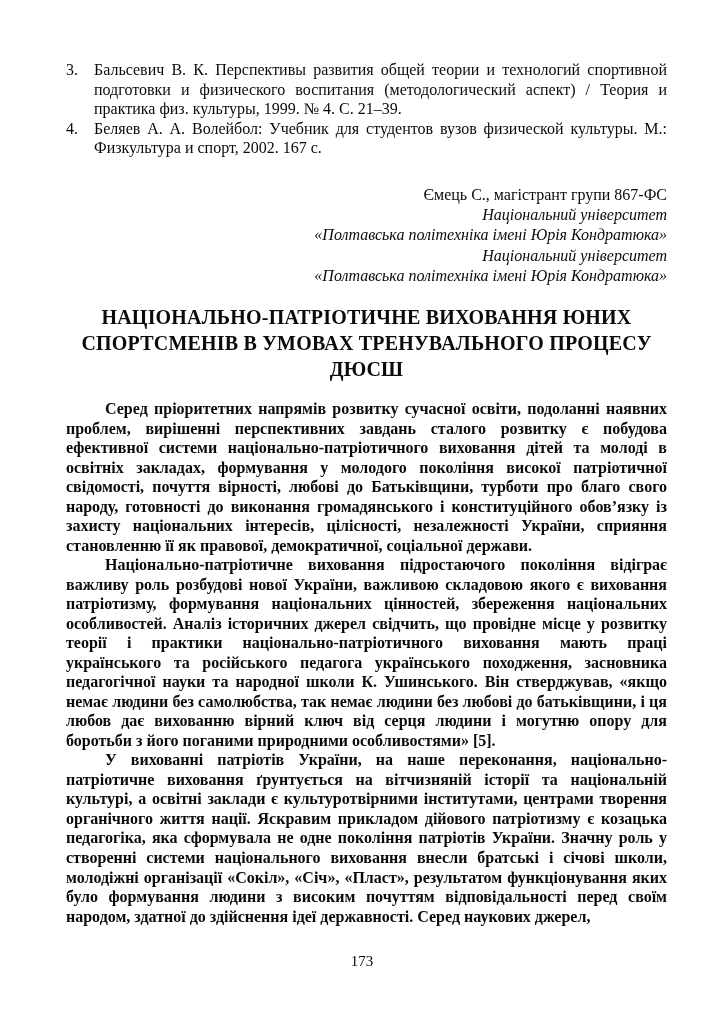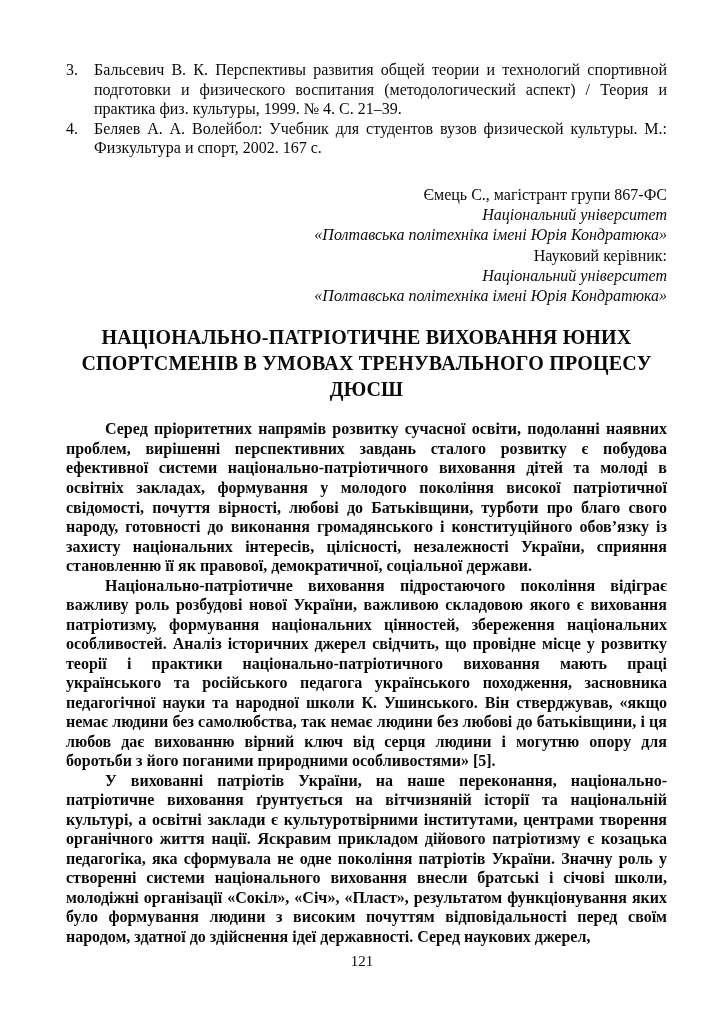--- a/index.html
+++ b/index.html
@@ -98,28 +98,27 @@
     <li class="ref">
       <span class="ref-num">4.</span>
       <span class="ref-text">Беляев А. А. Волейбол: Учебник для студентов вузов физической культуры. М.: Физкультура и спорт, 2002. 167 с.</span>
     </li>
   </ol>
 
   <div class="author-block">
     <div class="author-line">Ємець С., магістрант групи 867-ФС</div>
     <div class="author-line italic">Національний університет</div>
     <div class="author-line italic">«Полтавська політехніка імені Юрія Кондратюка»</div>
-    <div class="author-line">Науковий керівник:</div>
     <div class="author-line italic">Національний університет</div>
     <div class="author-line italic">«Полтавська політехніка імені Юрія Кондратюка»</div>
   </div>
 
   <h1 class="title">НАЦІОНАЛЬНО-ПАТРІОТИЧНЕ ВИХОВАННЯ ЮНИХ СПОРТСМЕНІВ В УМОВАХ ТРЕНУВАЛЬНОГО ПРОЦЕСУ ДЮСШ</h1>
 
   <div class="body-text">
     <p class="body-par">Серед пріоритетних напрямів розвитку сучасної освіти, подоланні наявних проблем, вирішенні перспективних завдань сталого розвитку є побудова ефективної системи національно-патріотичного виховання дітей та молоді в освітніх закладах, формування у молодого покоління високої патріотичної свідомості, почуття вірності, любові до Батьківщини, турботи про благо свого народу, готовності до виконання громадянського і конституційного обов’язку із захисту національних інтересів, цілісності, незалежності України, сприяння становленню її як правової, демократичної, соціальної держави.</p>
     <p class="body-par">Національно-патріотичне виховання підростаючого покоління відіграє важливу роль розбудові нової України, важливою складовою якого є виховання патріотизму, формування національних цінностей, збереження національних особливостей. Аналіз історичних джерел свідчить, що провідне місце у розвитку теорії і практики національно-патріотичного виховання мають праці українського та російського педагога українського походження, засновника педагогічної науки та народної школи К. Ушинського. Він стверджував, «якщо немає людини без самолюбства, так немає людини без любові до батьківщини, і ця любов дає вихованню вірний ключ від серця людини і могутню опору для боротьби з його поганими природними особливостями» [5].</p>
     <p class="body-par">У вихованні патріотів України, на наше переконання, національно-патріотичне виховання ґрунтується на вітчизняній історії та національній культурі, а освітні заклади є культуротвірними інститутами, центрами творення органічного життя нації. Яскравим прикладом дійового патріотизму є козацька педагогіка, яка сформувала не одне покоління патріотів України. Значну роль у створенні системи національного виховання внесли братські і січові школи, молодіжні організації «Сокіл», «Січ», «Пласт», результатом функціонування яких було формування людини з високим почуттям відповідальності перед своїм народом, здатної до здійснення ідеї державності. Серед наукових джерел,</p>
   </div>
 
-  <div class="page-number">121</div>
+  <div class="page-number">173</div>
 
 </div>
 
 </body></html>

